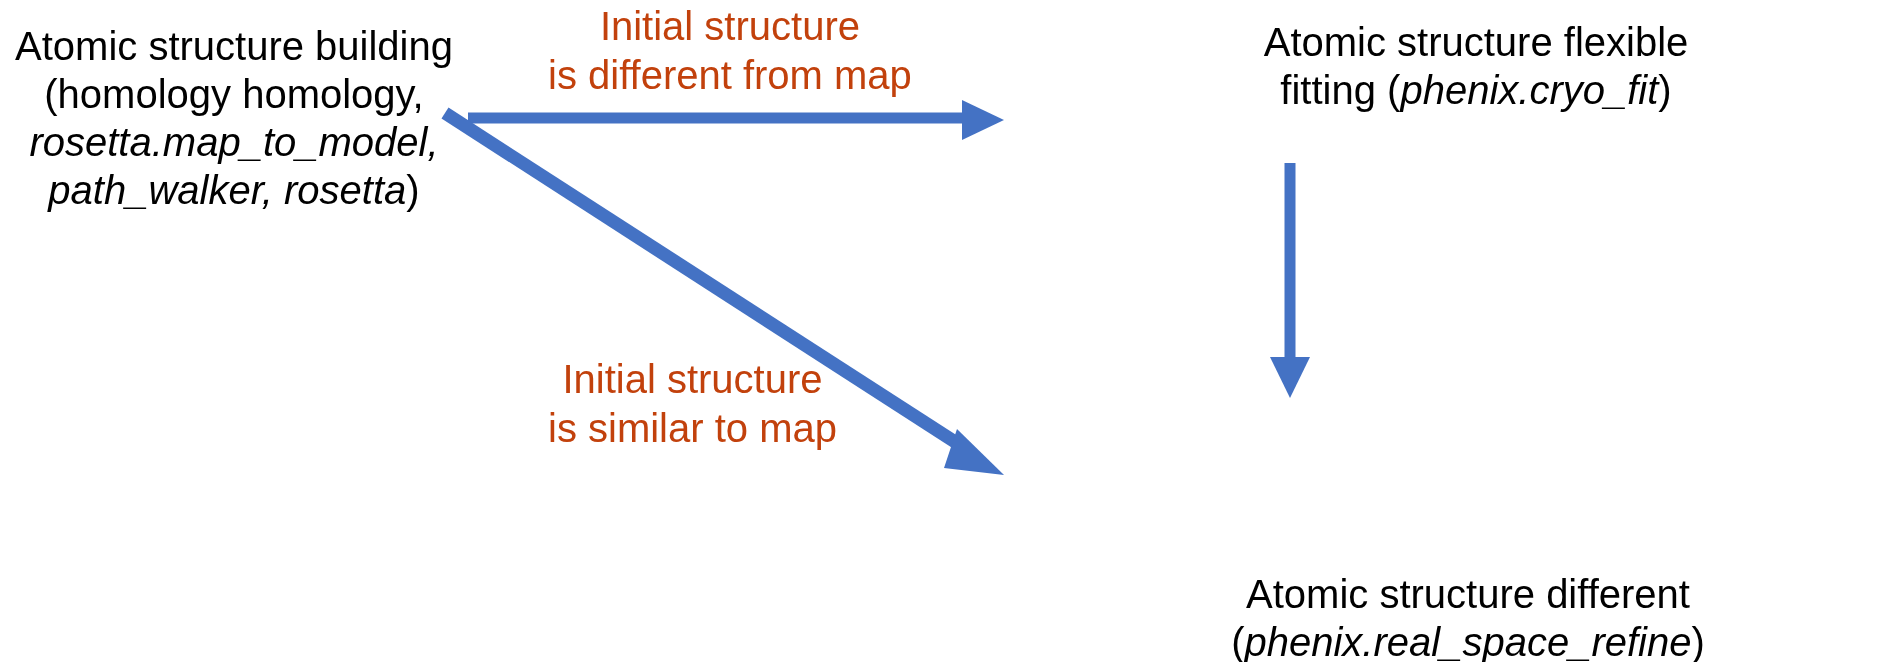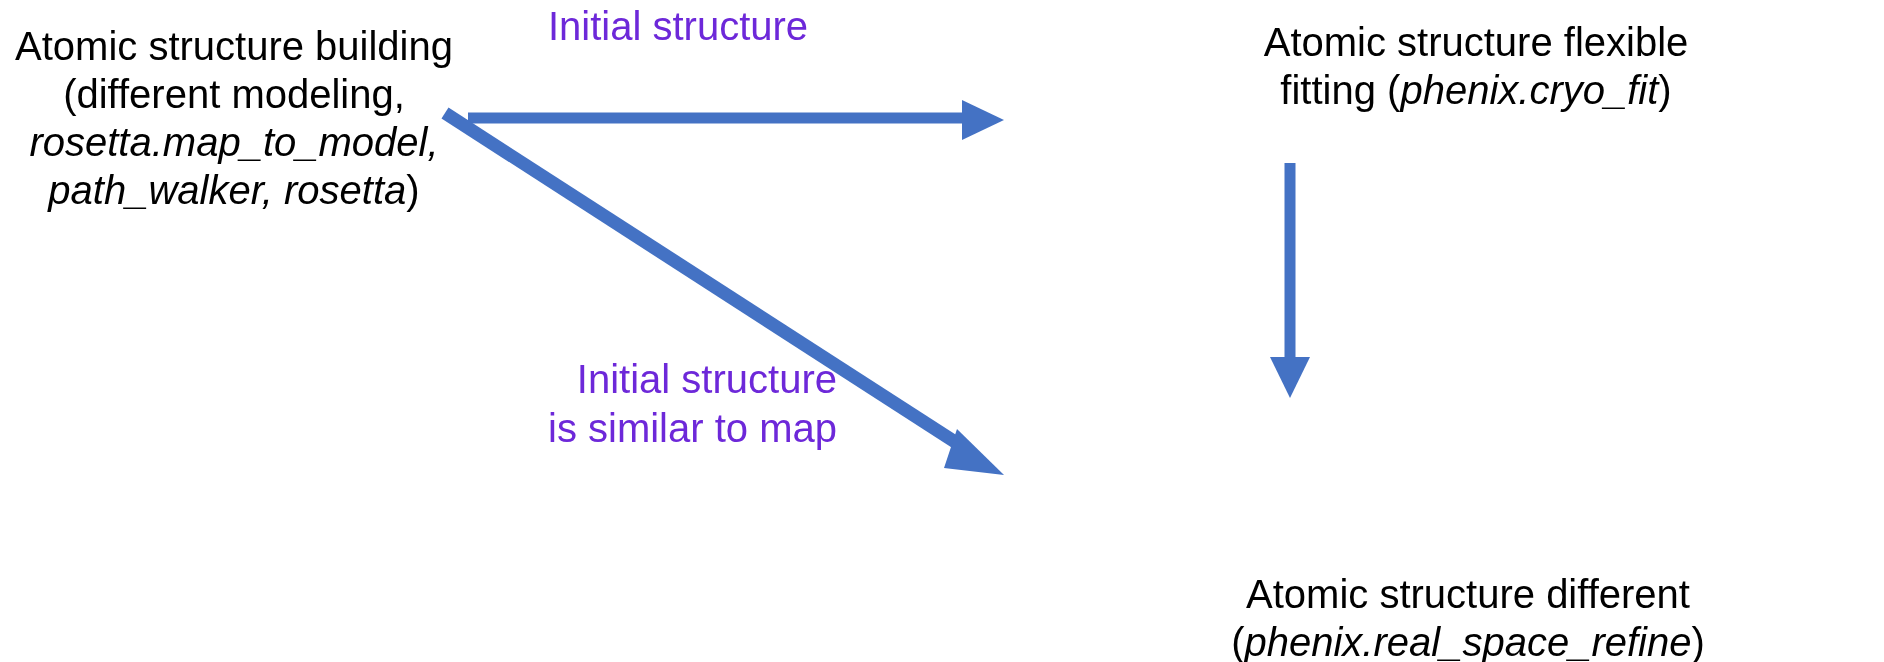--- a/index.html
+++ b/index.html
@@ -29,23 +29,23 @@
   .node .line { display: block; }
   .node em {
     font-style: italic;
     font-family: "Liberation Sans", sans-serif;
     text-align: center;
   }
   .edge-label {
     position: absolute;
     font-size: 40px;
     line-height: 1.22;
-    text-align: right;
+    text-align: center;
     white-space: nowrap;
-    color: #6d28d9;
+    color: #c2410c;
   }
   .edge-label .line { display: block; }
 
   
   #node-building   { left: 8px;    top: 22px;  width: 452px; }
   #node-flexfit    { left: 1086px; top: 18px;  width: 780px; }
   #node-refine     { left: 1060px; top: 570px; width: 816px; }
 
   #label-different { left: 548px;  top: 2px; }
   #label-similar   { left: 548px;  top: 355px; }
@@ -77,37 +77,38 @@
     </g>
 
     <g>
       <line x1="1290" y1="163" x2="1290" y2="357" stroke="#4472C4" stroke-width="11" stroke-linecap="butt"></line>
       <polygon points="1270,357 1310,357 1290,398" fill="#4472C4"></polygon>
     </g>
   </svg>
 
   <div class="node" id="node-building">
     <span class="line">Atomic structure building</span>
-    <span class="line">(different modeling,</span>
+    <span class="line">(homology homology,</span>
     <span class="line"><em>rosetta.map_to_model,</em></span>
     <span class="line"><em>path_walker, rosetta</em><span>)</span></span>
   </div>
 
   <div class="node" id="node-flexfit">
     <span class="line">Atomic structure flexible</span>
     <span class="line"><span>fitting (</span><em>phenix.cryo_fit</em><span>)</span></span>
   </div>
 
   <div class="node" id="node-refine">
     <span class="line">Atomic structure different</span>
     <span class="line"><span>(</span><em>phenix.real_space_refine</em><span>)</span></span>
   </div>
 
   <div class="edge-label" id="label-different">
     <span class="line">Initial structure</span>
+    <span class="line">is different from map</span>
   </div>
 
   <div class="edge-label" id="label-similar">
     <span class="line">Initial structure</span>
     <span class="line">is similar to map</span>
   </div>
 
 </div>
 
 </body></html>

